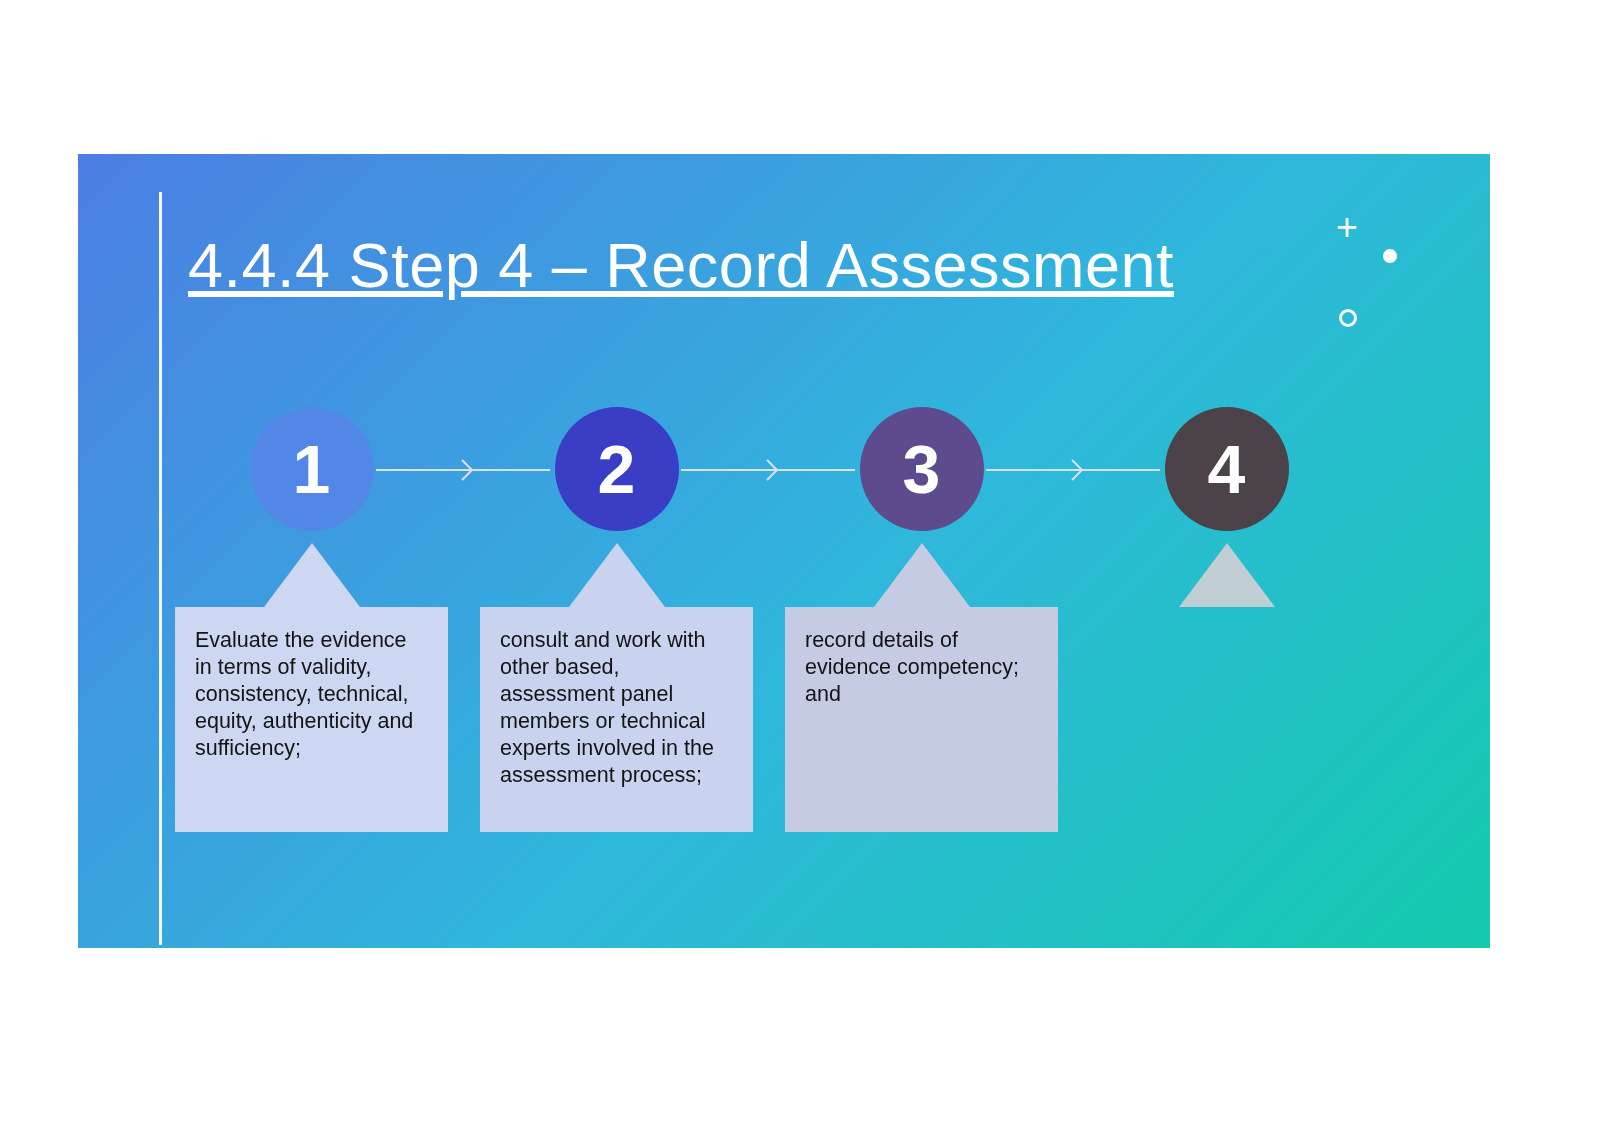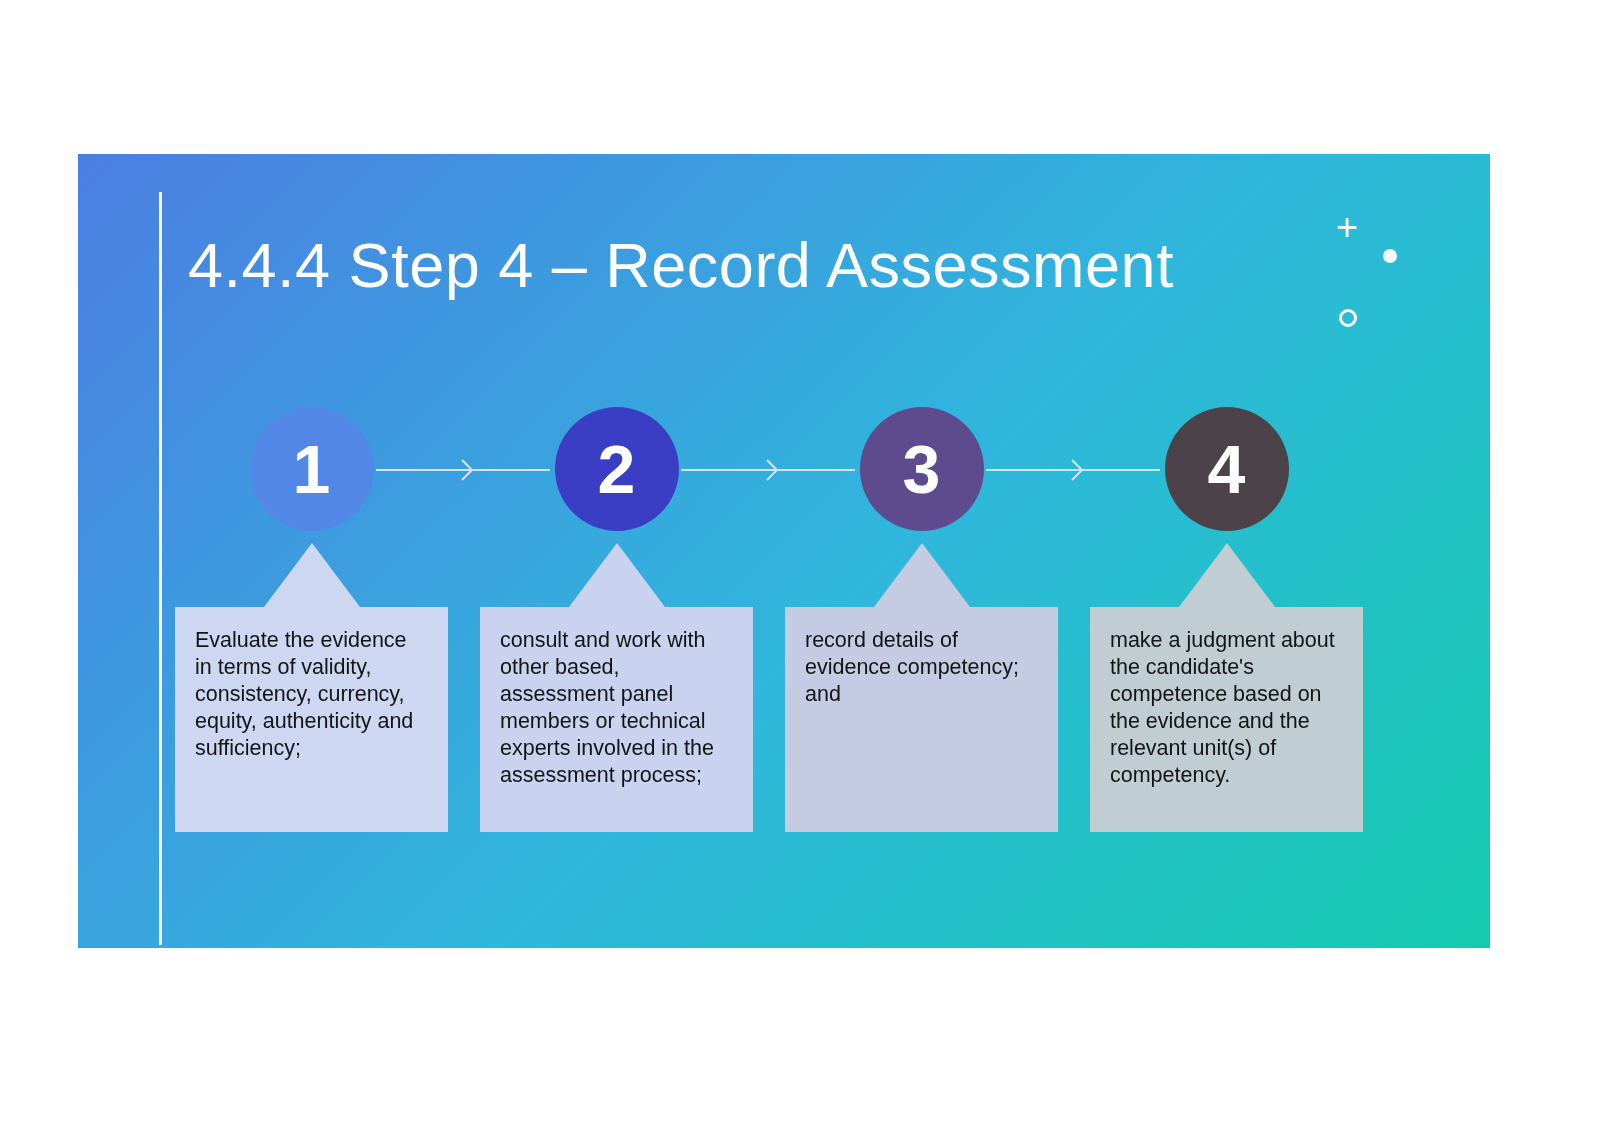--- a/index.html
+++ b/index.html
@@ -32,20 +32,21 @@
   }
   .title {
     position: absolute;
     left: 110px;
     top: 76px;
     font-size: 63px;
     line-height: 70px;
     color: #ffffff;
     letter-spacing: 0.5px;
     white-space: nowrap;
+    text-decoration: underline;
   }
   .decor-plus {
     position: absolute;
     left: 1258px;
     top: 54px;
     color: #ffffff;
     font-size: 38px;
     font-weight: 300;
     line-height: 38px;
   }
@@ -138,21 +139,21 @@
     <line x1="2" y1="17" x2="176" y2="17" stroke="#d9e2f2" stroke-width="2"></line>
     <polyline points="88,7 98,17 88,27" fill="none" stroke="#d9e2f2" stroke-width="2"></polyline>
   </svg>
 
   <div class="step" style="left: 97px; --box-color: #cdd7f2;">
     <div class="circle" style="background: rgb(82, 135, 232);">
       <span class="num">1</span>
     </div>
     <div class="pointer"></div>
     <div class="box">
-      <p>Evaluate the evidence in terms of validity, consistency, currency, equity, authenticity and sufficiency;</p>
+      <p>Evaluate the evidence in terms of validity, consistency, technical, equity, authenticity and sufficiency;</p>
     </div>
   </div>
 
   <div class="step" style="left: 402px; --box-color: #c9d3ef;">
     <div class="circle" style="background: rgb(58, 62, 196);">
       <span class="num">2</span>
     </div>
     <div class="pointer"></div>
     <div class="box">
       <p>consult and work with other based, assessment panel members or technical experts involved in the assessment process;</p>
@@ -167,18 +168,15 @@
     <div class="box">
       <p>record details of evidence competency; and</p>
     </div>
   </div>
 
   <div class="step" style="left: 1012px; --box-color: #c0cdd3;">
     <div class="circle" style="background: rgb(75, 67, 73);">
       <span class="num">4</span>
     </div>
     <div class="pointer"></div>
-    <div class="box">
-      <p>make a judgment about the candidate's competence based on the evidence and the relevant unit(s) of competency.</p>
-    </div>
   </div>
 
 </div>
 
 </body></html>

